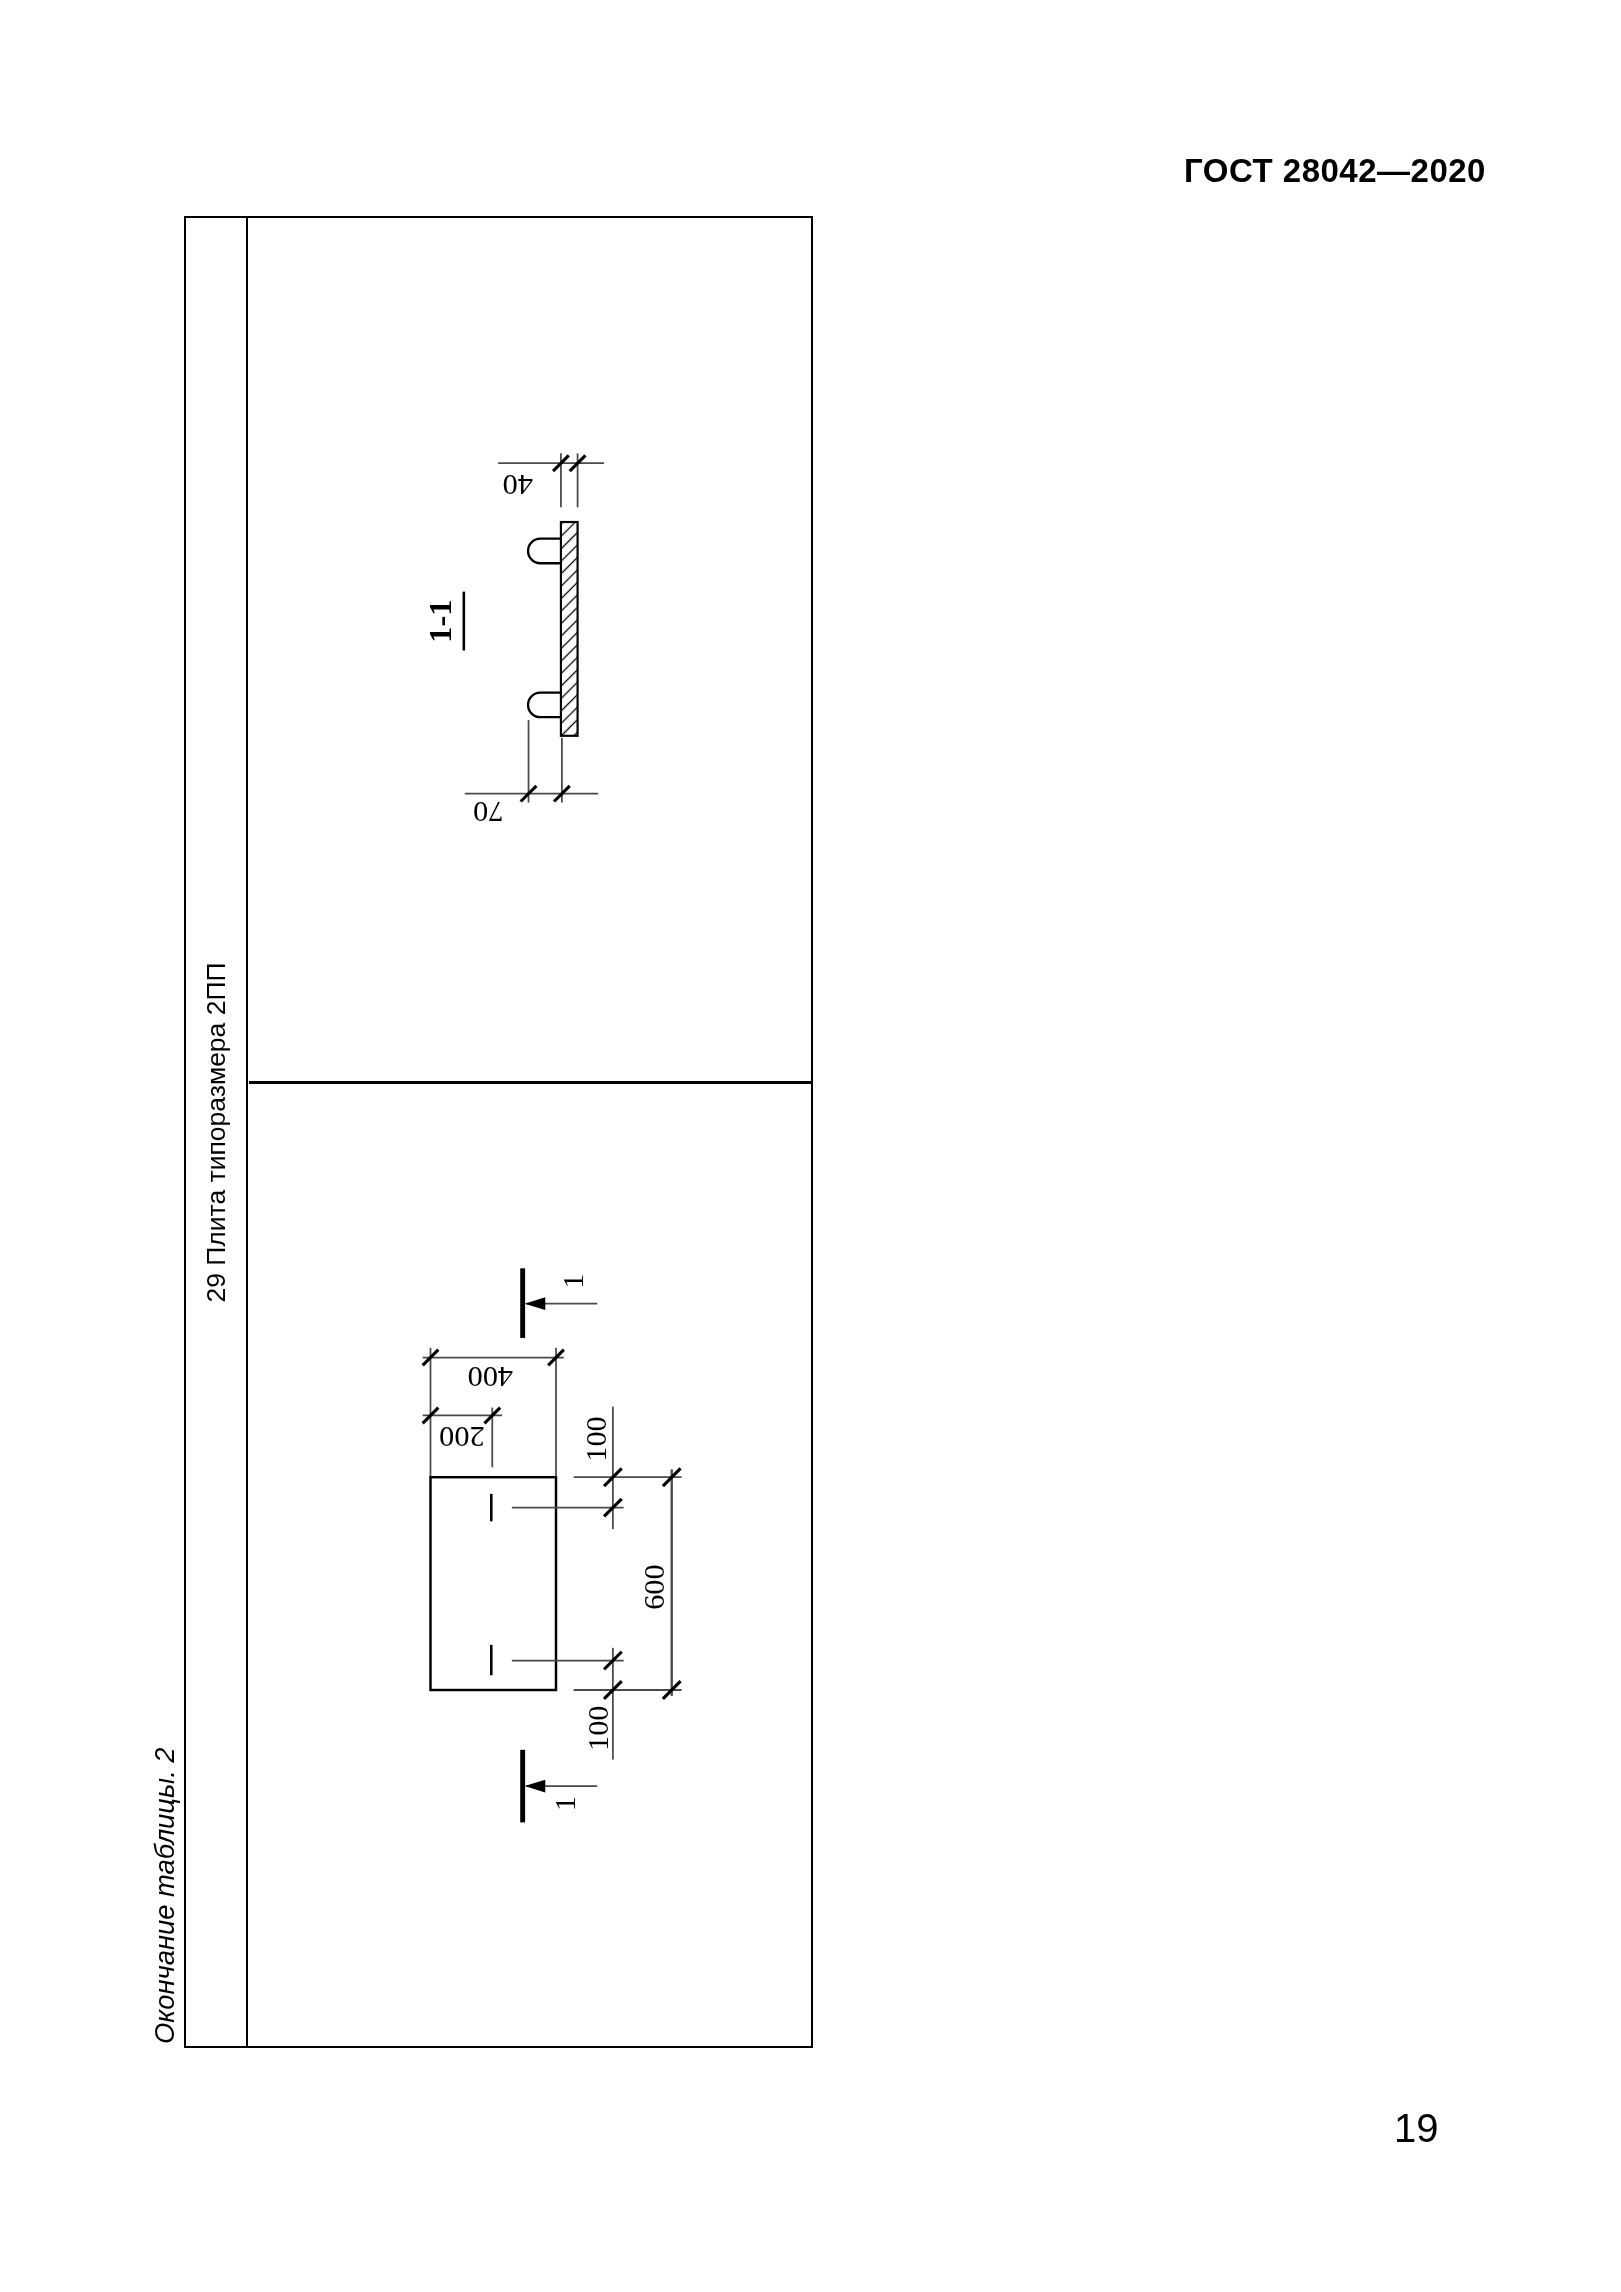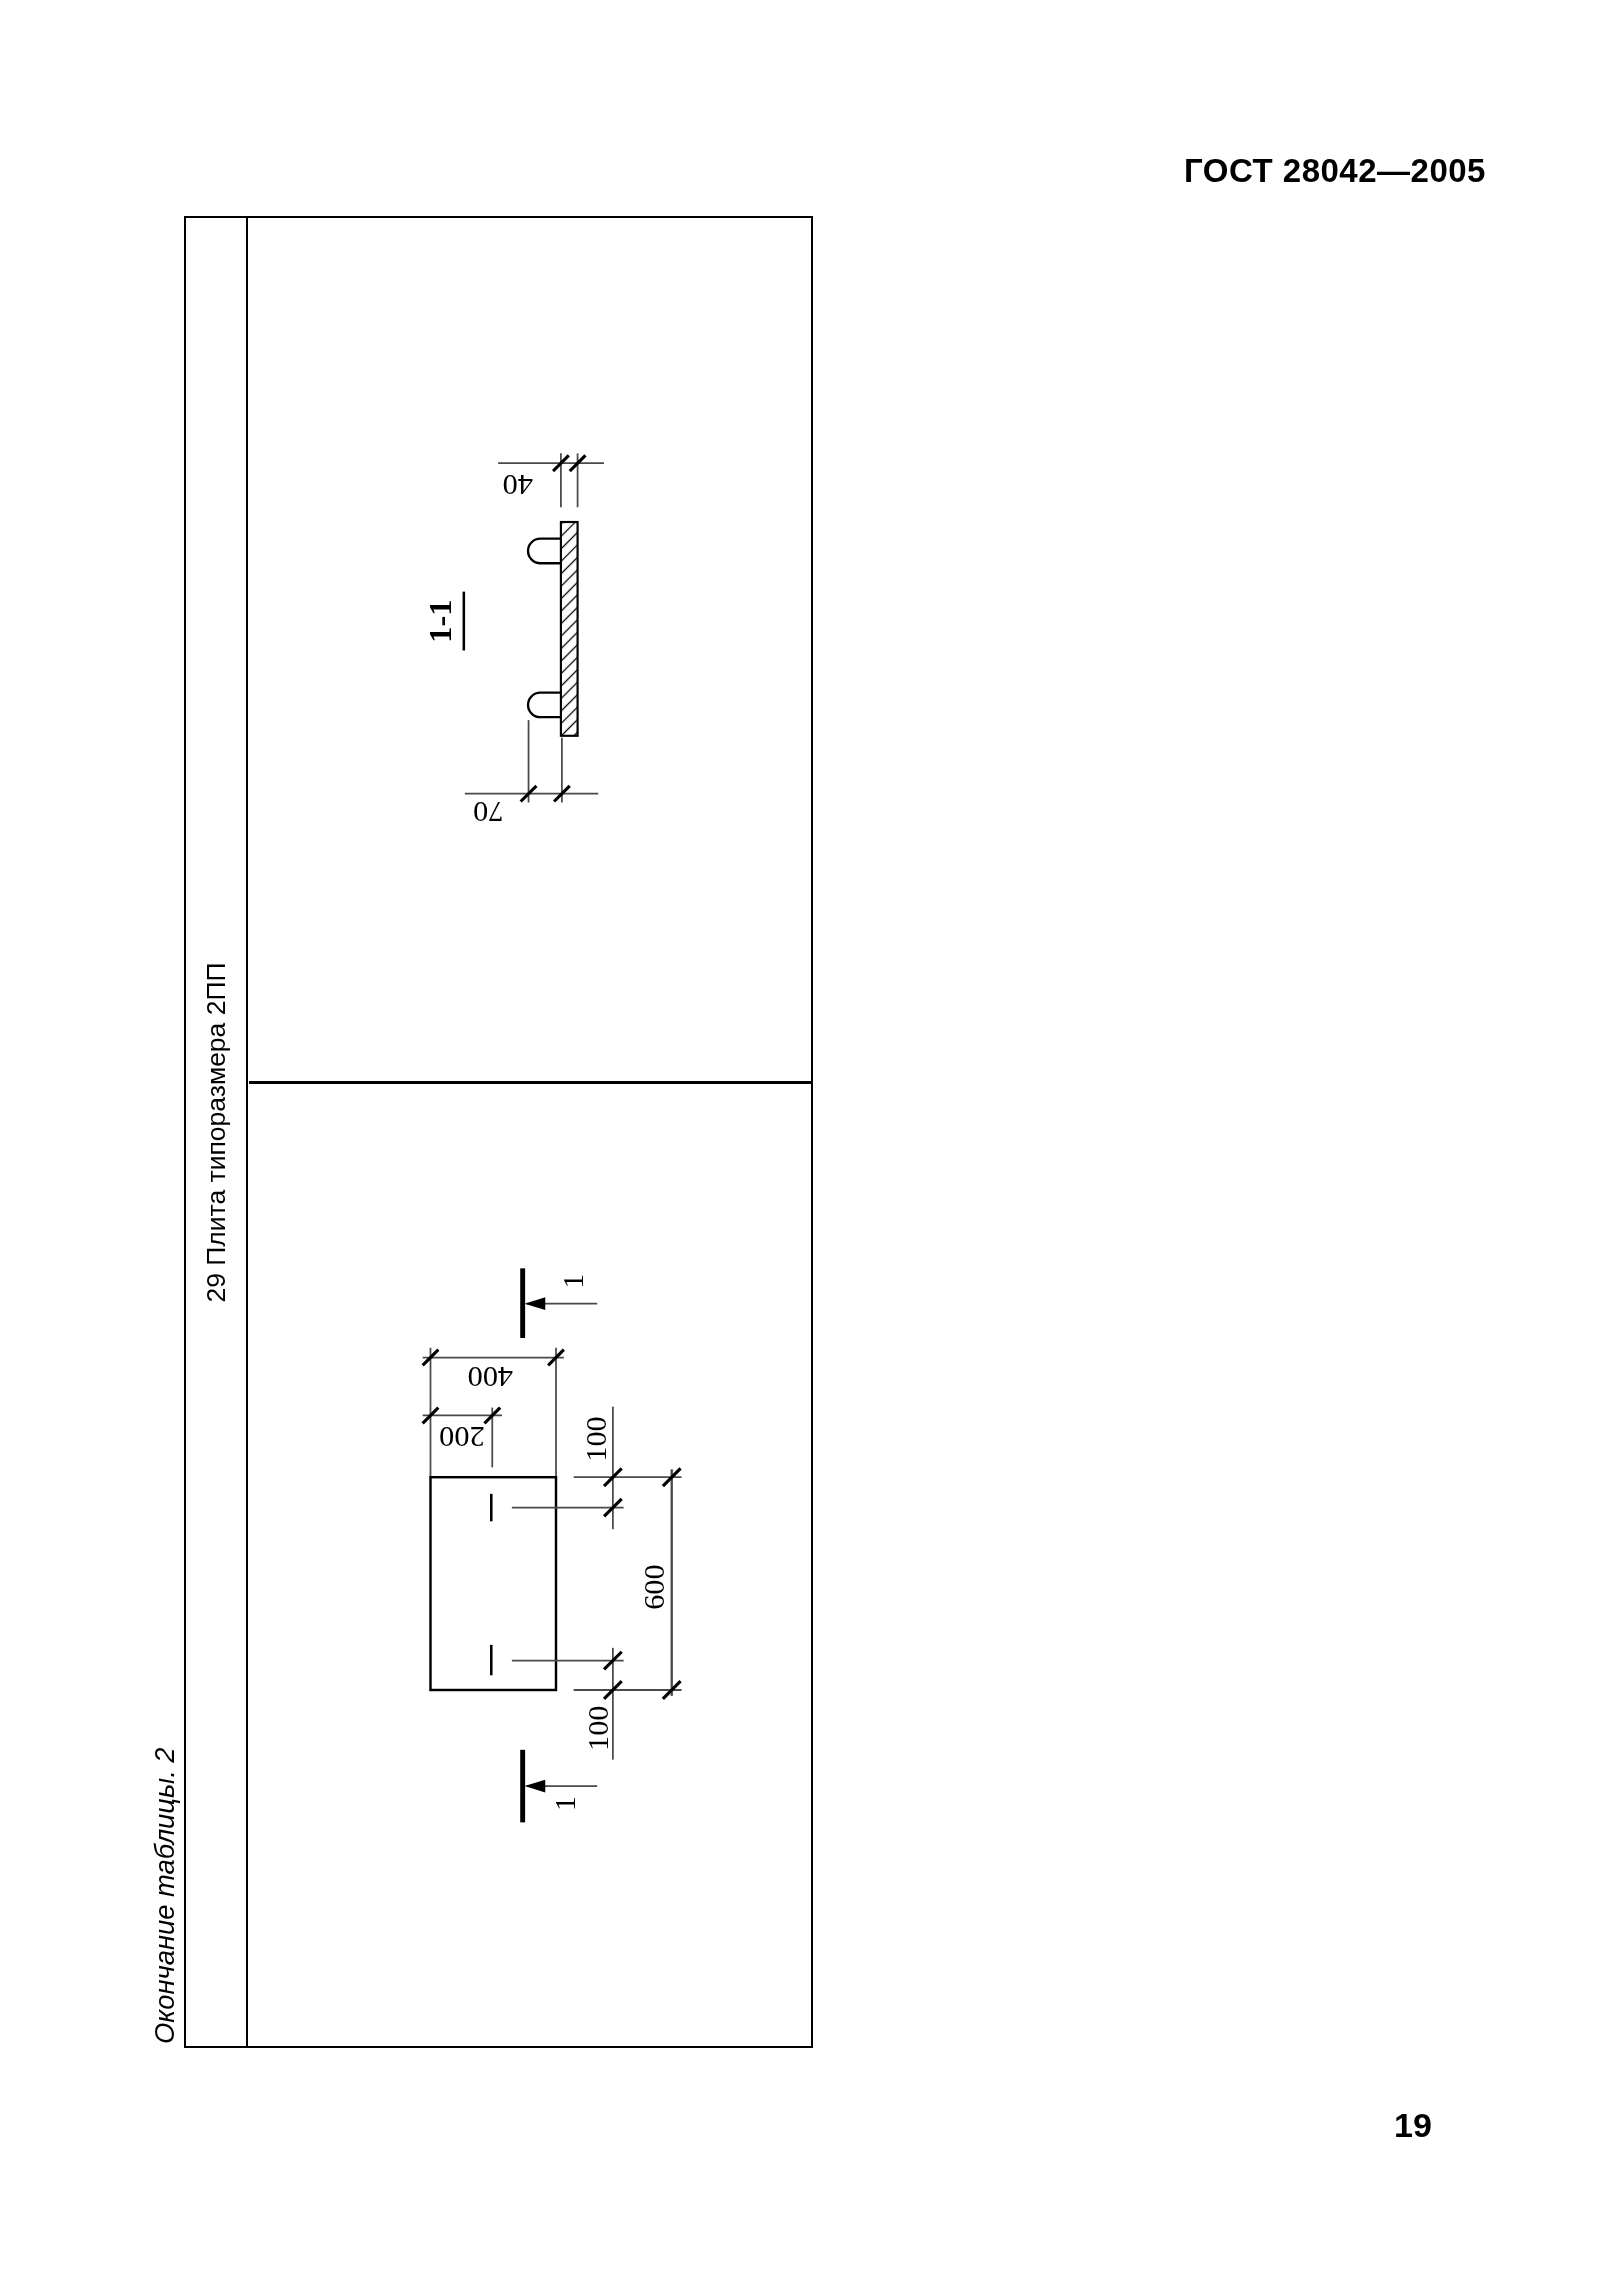--- a/index.html
+++ b/index.html
@@ -14,23 +14,22 @@
   .doc-number{
     position:absolute;
     left:1184px;top:152px;
     font-size:33px;font-weight:bold;
     letter-spacing:0.5px;
     white-space:nowrap;
   }
   .page-number{
     position:absolute;
     left:1394px;top:2106px;
-    font-size:34px;
-    white-space:nowrap;
-    font-weight:bold;
+    font-size:40px;
+    white-space:nowrap;
   }
   .table-caption{
     position:absolute;
     left:149px;top:2044px;
     transform:rotate(-90deg);
     transform-origin:0 0;
     font-style:italic;
     font-size:27.4px;
     white-space:nowrap;
   }
@@ -68,21 +67,21 @@
   }
   .dimtext{font-size:31px;}
   .sectiontitle{font-size:33px;font-weight:bold;}
   .marklabel{font-size:30px;}
 </style>
 </head>
 <body>
 
 <div class="page">
 
-  <div class="doc-number">ГОСТ 28042—2005</div>
+  <div class="doc-number">ГОСТ 28042—2020</div>
 
   <div class="table-caption">Окончание таблицы. 2</div>
 
   <div class="gtable">
 
     <div class="row-header-col">
       <span>29 Плита типоразмера 2ПП</span>
     </div>
 
     <div class="cell-divider"></div>

